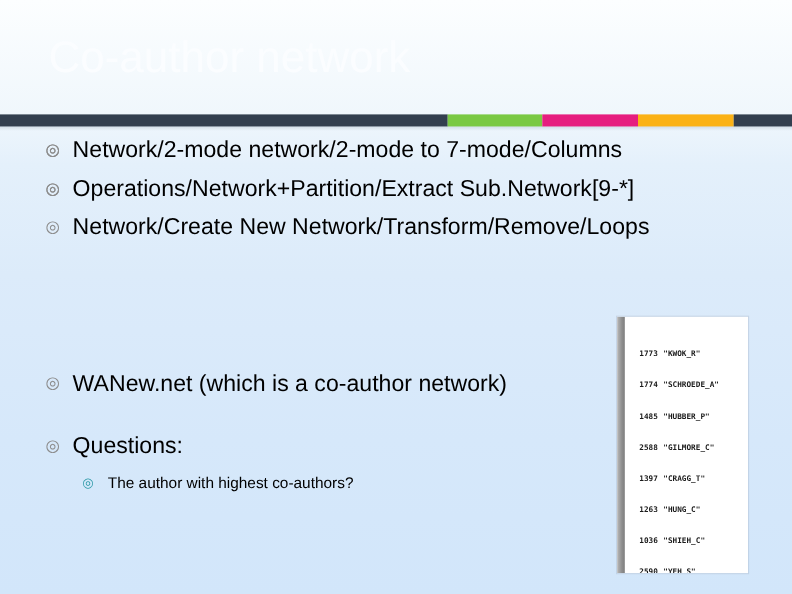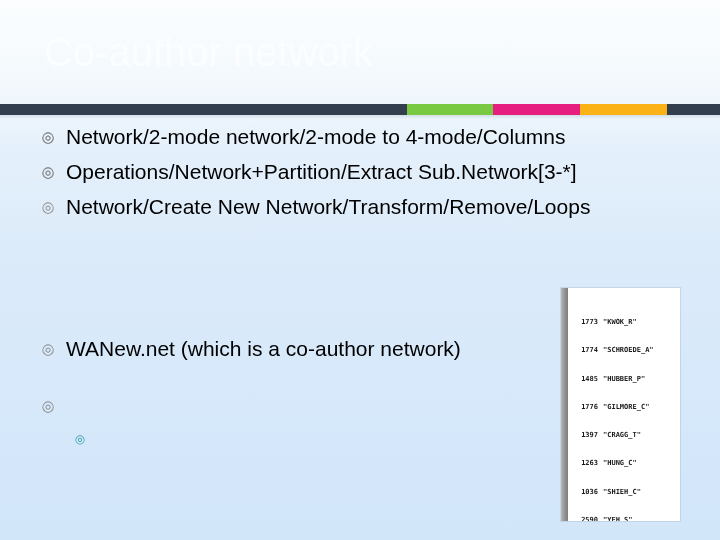--- a/index.html
+++ b/index.html
@@ -196,64 +196,66 @@
   <div class="bar-shadow"></div>
 
   <div class="body-area">
 
     <ul class="lvl1 group-a">
       <li class="bullet-l1">
         <span class="bullet-glyph">◎</span>
       </li>
       <li class="bullet-l1">
         <span class="bullet-glyph">◎</span>
-        <span class="bullet-text">Network/2-mode network/2-mode to 4-mode/Columns</span>
-      </li>
-      <li class="bullet-l1">
-        <span class="bullet-glyph">◎</span>
-      </li>
-      <li class="bullet-l1">
-        <span class="bullet-glyph">◎</span>
-        <span class="bullet-text">Operations/Network+Partition/Extract Sub.Network[3-*]</span>
+        <span class="bullet-text">Network/2-mode network/2-mode to 7-mode/Columns</span>
+      </li>
+      <li class="bullet-l1">
+        <span class="bullet-glyph">◎</span>
+      </li>
+      <li class="bullet-l1">
+        <span class="bullet-glyph">◎</span>
+        <span class="bullet-text">Operations/Network+Partition/Extract Sub.Network[9-*]</span>
       </li>
       <li class="bullet-l1">
         <span class="bullet-glyph">◎</span>
         <span class="bullet-text">Network/Create New Network/Transform/Remove/Loops</span>
       </li>
     </ul>
 
     <ul class="lvl1 group-b">
       <li class="bullet-l1">
         <span class="bullet-glyph">◎</span>
         <span class="bullet-text">WANew.net (which is a co-author network)</span>
       </li>
     </ul>
 
     <ul class="lvl1 group-c">
       <li class="bullet-l1">
         <span class="bullet-glyph">◎</span>
+        <span class="bullet-text">Questions:</span>
       </li>
     </ul>
 
     <ul class="lvl2 group-d">
       <li class="bullet-l2">
         <span class="bullet-glyph">◎</span>
+        <span class="bullet-text">The author with highest co-authors?</span>
       </li>
     </ul>
 
   </div>
 
   <div class="net-image">
     <div class="net-gutter"></div>
     <div class="net-lines">
 
       <span class="vrow"><span class="vid">1773</span><span class="vname">"KWOK_R"</span></span>
       <span class="vrow"><span class="vid">1774</span><span class="vname">"SCHROEDE_A"</span></span>
       <span class="vrow"><span class="vid">1485</span><span class="vname">"HUBBER_P"</span></span>
-      <span class="vrow"><span class="vid">1776</span><span class="vname">"GILMORE_C"</span></span>
+      <span class="vrow"><span class="vid">2588</span><span class="vname">"GILMORE_C"</span></span>
       <span class="vrow"><span class="vid">1397</span><span class="vname">"CRAGG_T"</span></span>
       <span class="vrow"><span class="vid">1263</span><span class="vname">"HUNG_C"</span></span>
       <span class="vrow"><span class="vid">1036</span><span class="vname">"SHIEH_C"</span></span>
       <span class="vrow"><span class="vid">2590</span><span class="vname">"YEH_S"</span></span>
 
       
 
       
       
       

